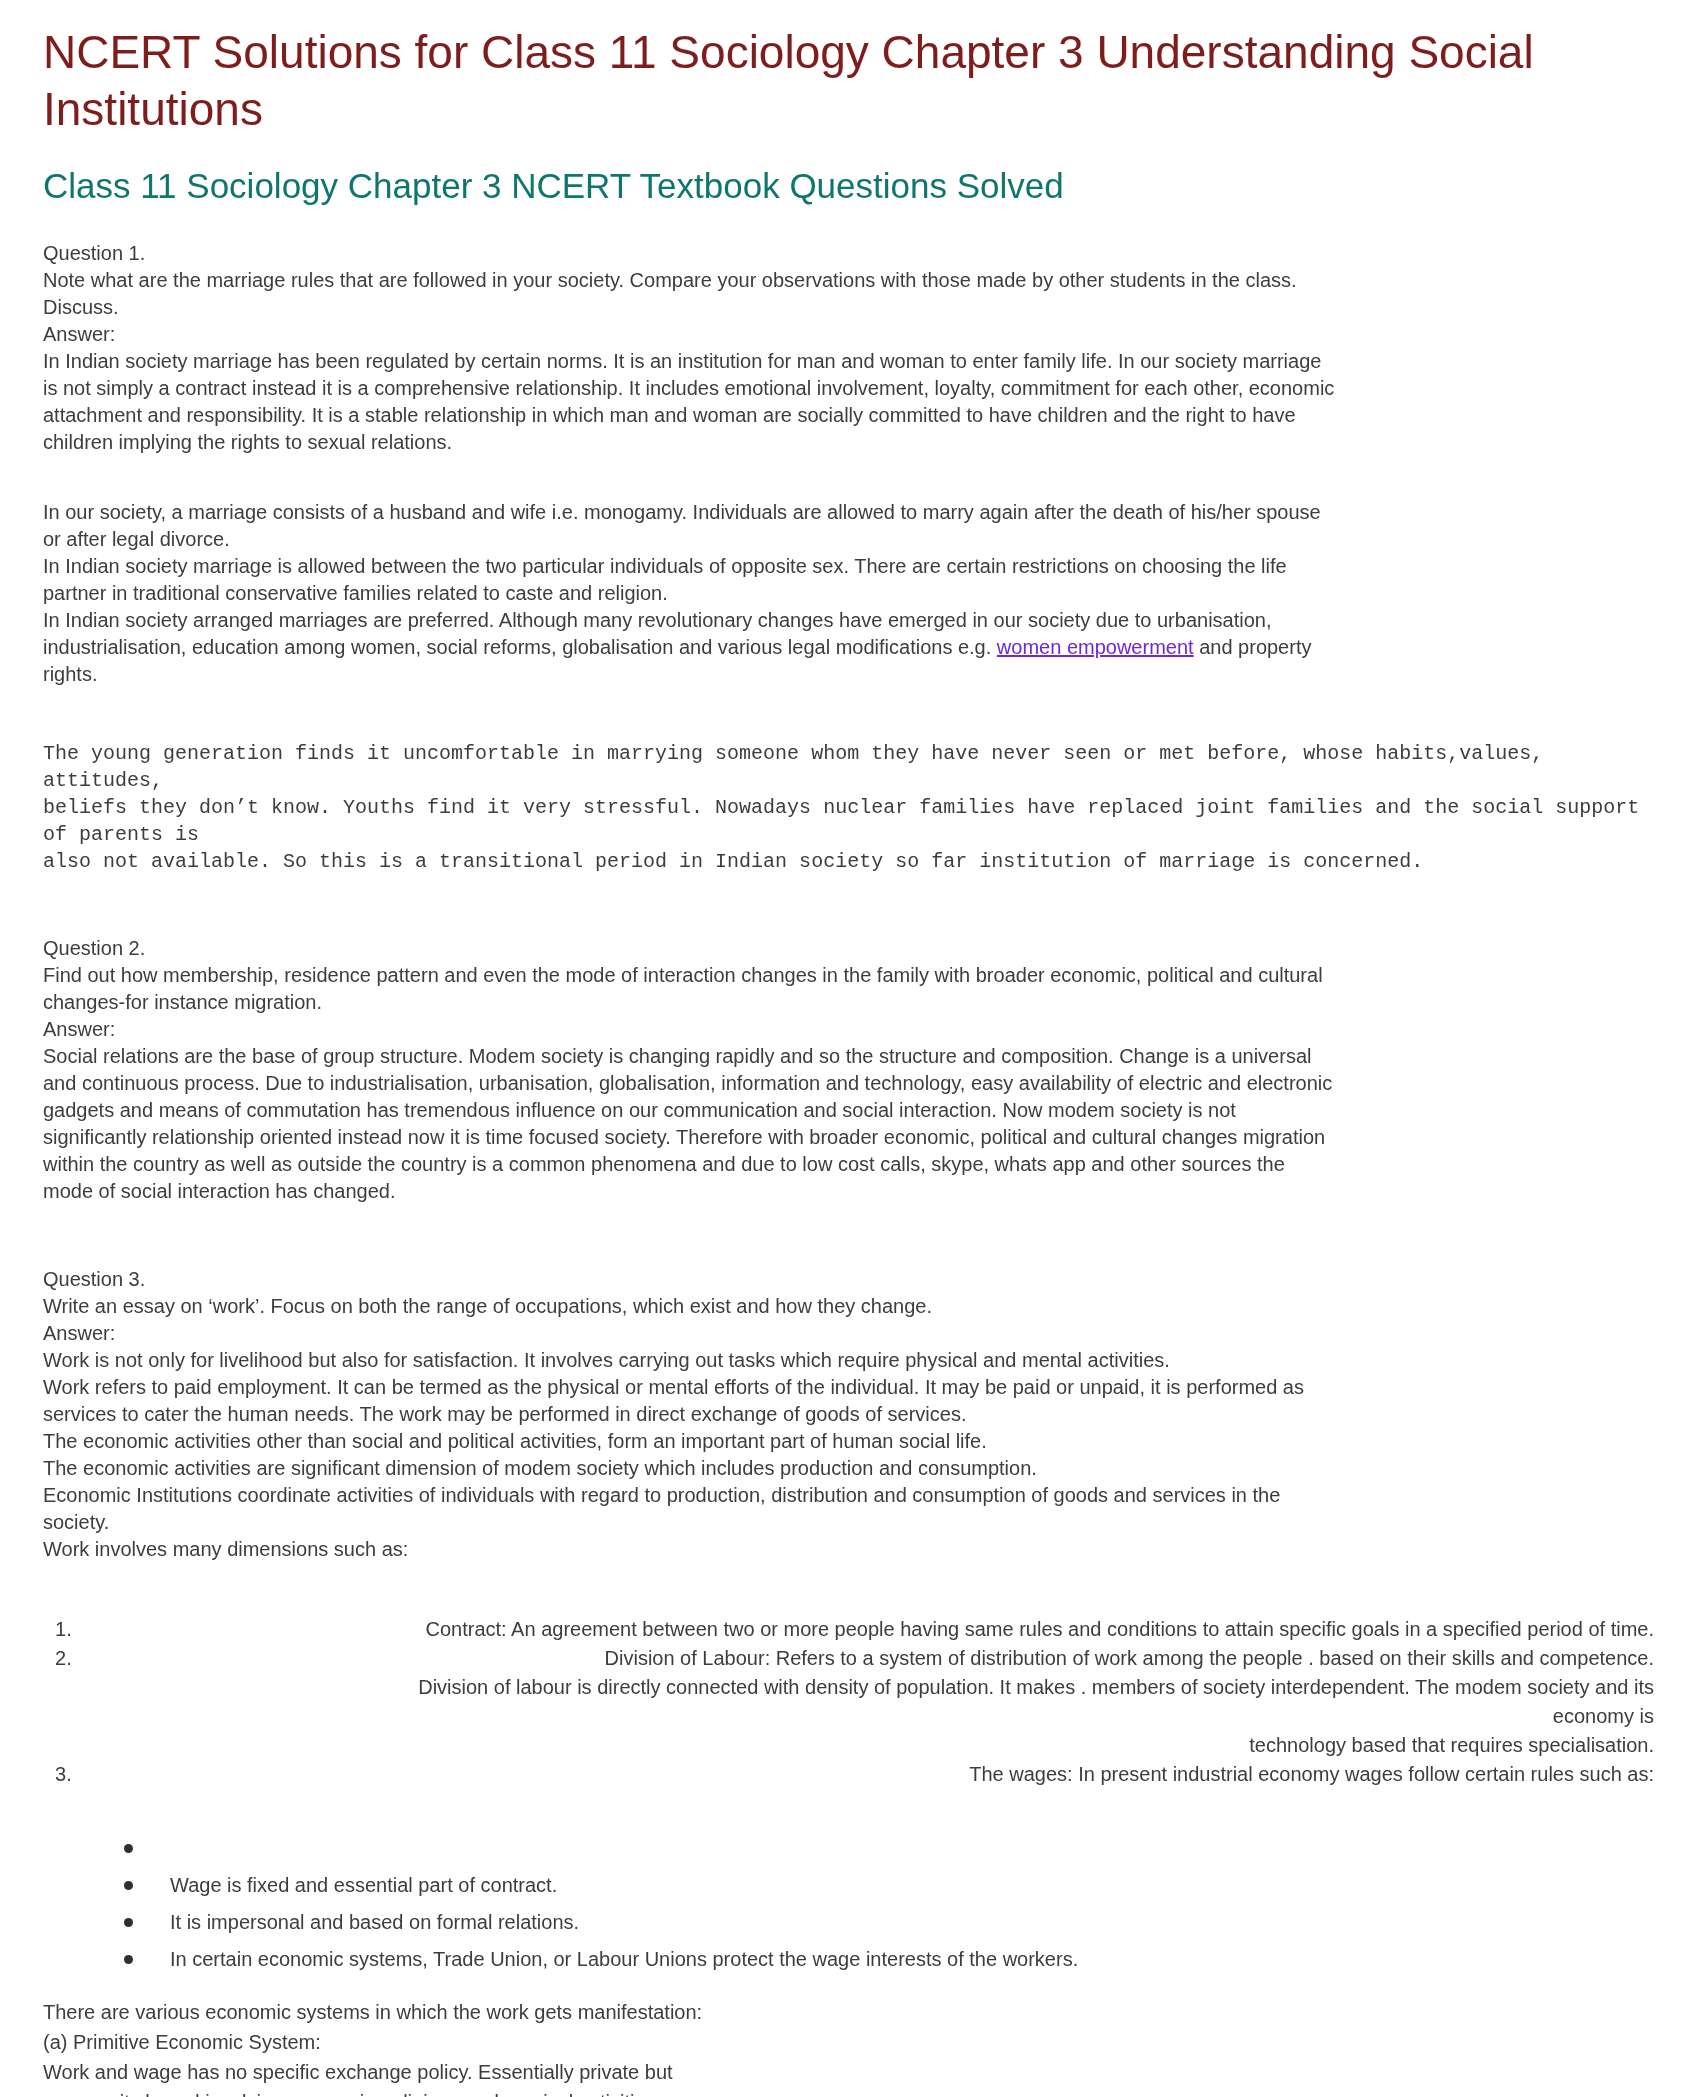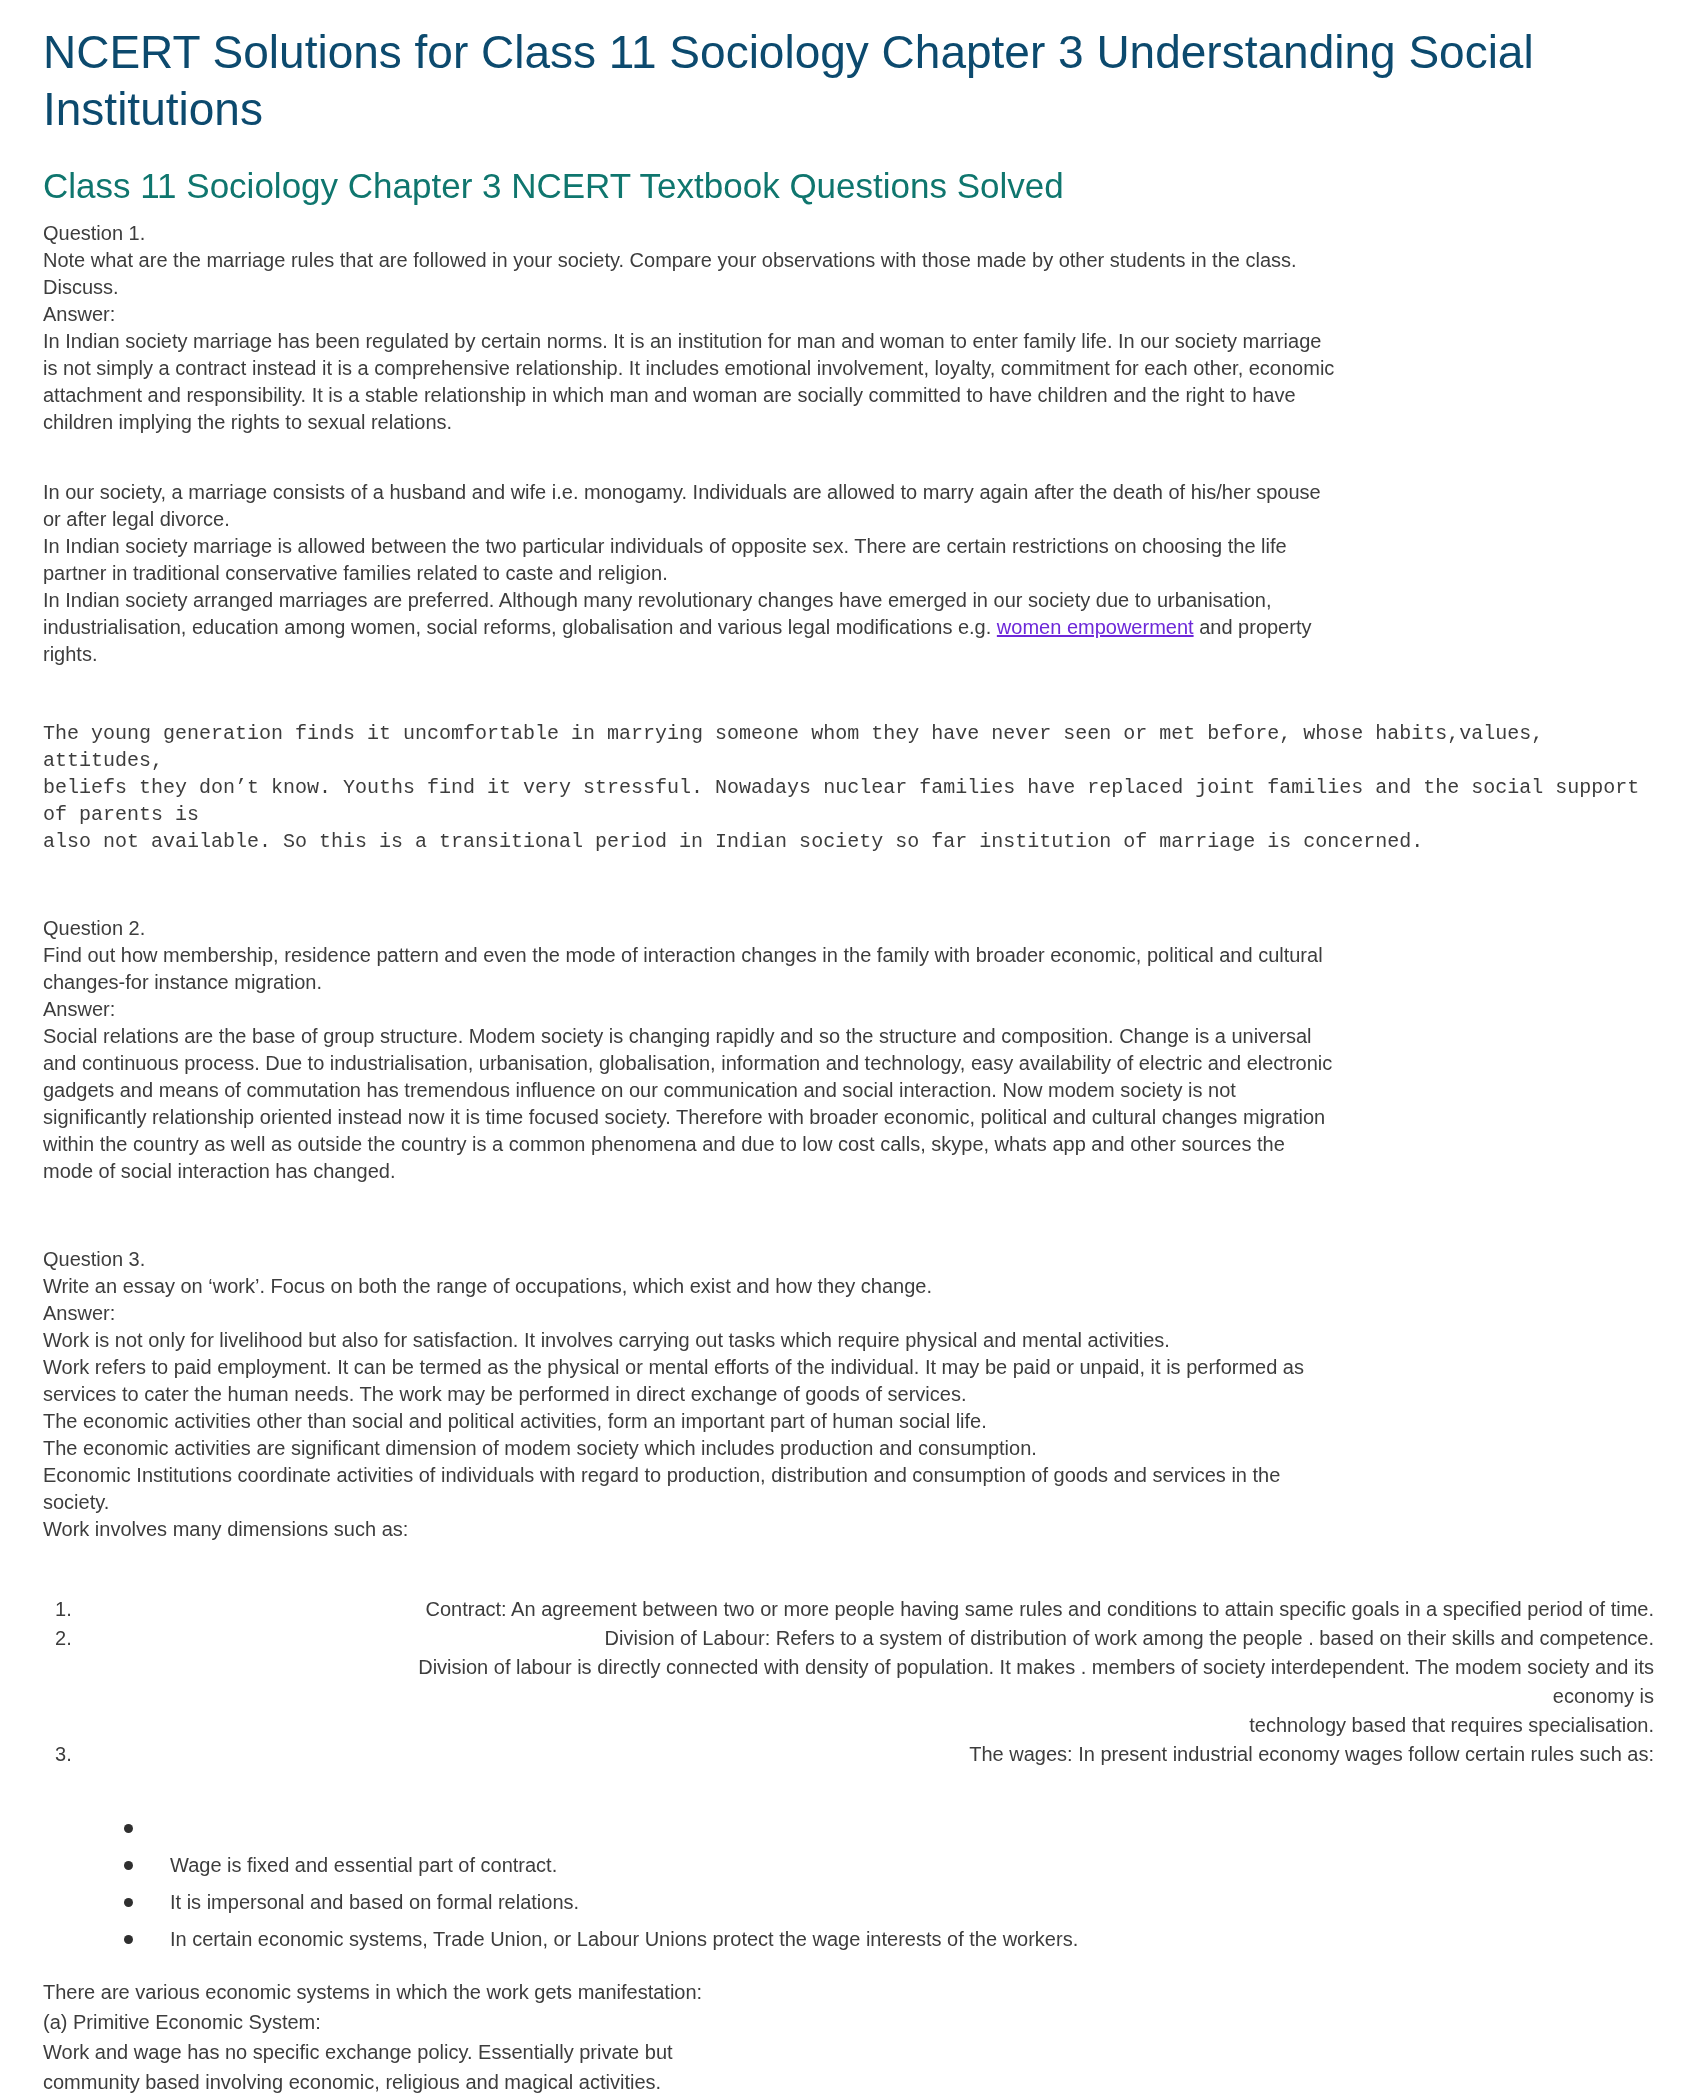--- a/index.html
+++ b/index.html
@@ -12,38 +12,38 @@
     font-family: "Liberation Sans", "DejaVu Sans", sans-serif;
     color: #3d3d3d;
   }
   .doc {
     padding: 24px 46px 0 43px;
   }
   h1 {
     font-size: 46px;
     font-weight: 400;
     line-height: 57px;
-    color: #0c4a6e;
+    color: #7f1d1d;
     margin: 0;
     white-space: pre-line;
   }
   h2 {
     font-size: 35px;
     font-weight: 400;
     line-height: 44px;
     color: #0f766e;
     margin: 26px 0 0 0;
   }
   .para {
     font-size: 20px;
     line-height: 27px;
     margin: 0;
     white-space: pre-line;
   }
-  .first-block { margin-top: 12px; }
+  .first-block { margin-top: 32px; }
   .gap-md { margin-top: 43px; }
   .gap-lg { margin-top: 52px; font-family: Liberation Mono, monospace; }
   .gap-xl { margin-top: 60px; }
   .gap-xxl { margin-top: 61px; }
   a.inline-link {
     color: #6d28d9;
     text-decoration: underline;
     cursor: pointer;
   }
   ol.num-list {

